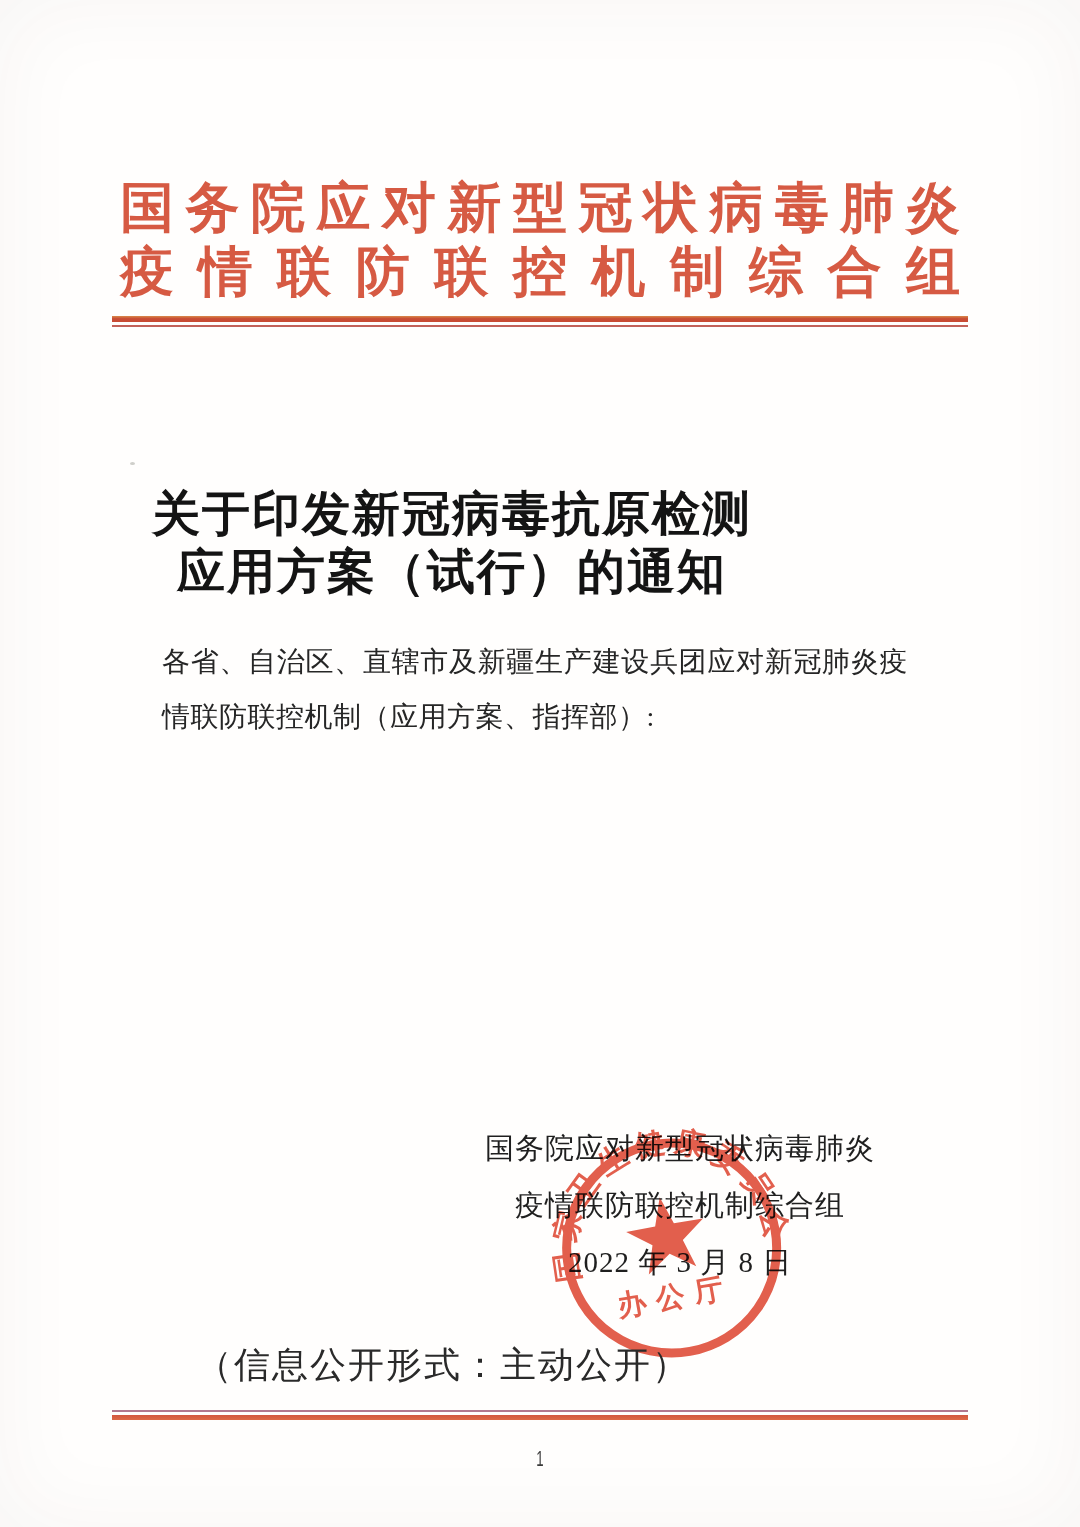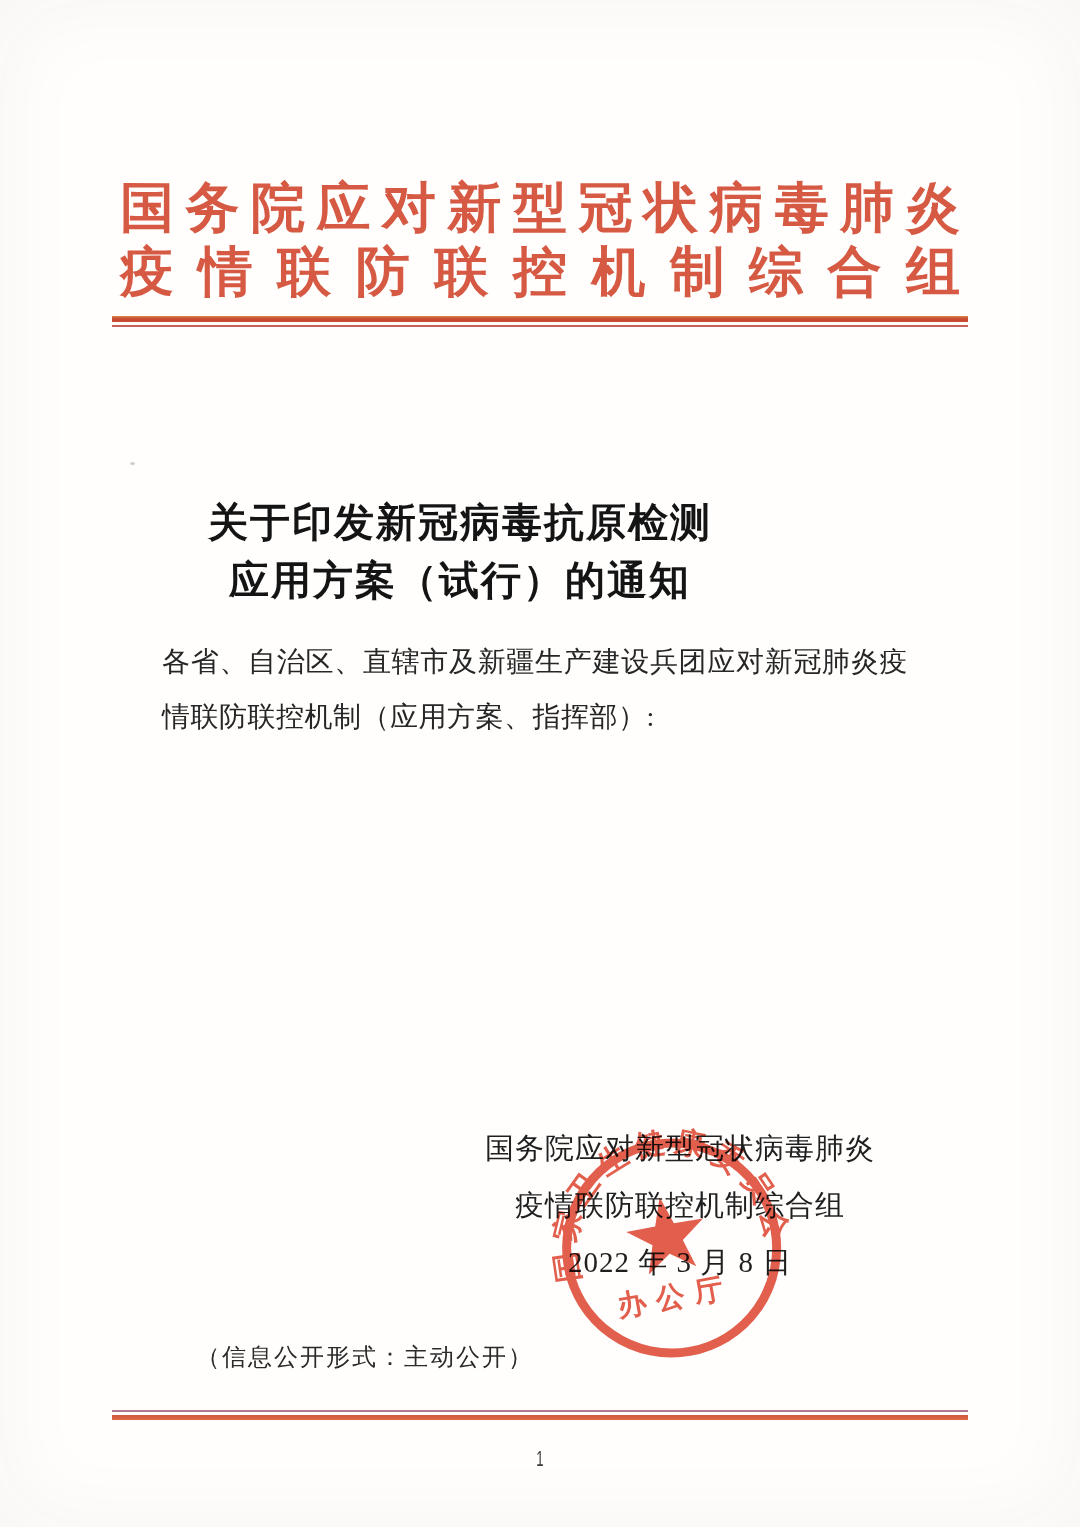--- a/index.html
+++ b/index.html
@@ -34,24 +34,24 @@
   .rule-bottom .gap{height:3px;}
   .rule-bottom .bar2{height:5px;background:linear-gradient(180deg,#d2573e 0%,#dd6a47 100%);}
   
   .doc-number{
     position:absolute;left:120px;top:380px;width:840px;
     text-align:right;padding-right:40px;box-sizing:border-box;
     font-size:30px;color:#2f2f2f;letter-spacing:2px;
   }
   
   .title{
-    position:absolute;left:0;top:477px;width:888px;margin:16px;
+    position:absolute;left:0;top:477px;width:888px;margin:8px;
     text-align:center;
     font-family:"Liberation Sans","DejaVu Sans",sans-serif;
-    font-weight:700;font-size:40px;line-height:58px;color:#141414;
+    font-weight:700;font-size:48px;line-height:58px;color:#141414;
     letter-spacing:2px;
   }
   .t-line{display:block;}
   
   .body-block{
     position:absolute;left:162px;top:634px;width:746px;
     font-size:28px;line-height:55px;color:#262626;
     text-align:justify;text-justify:inter-character;
     letter-spacing:.5px;
   }
@@ -68,21 +68,21 @@
   .seal-wrap{
     position:absolute;left:538px;top:1116px;width:268px;height:268px;
     transform:rotate(-10deg);
     opacity:.82;
     mix-blend-mode:multiply;
     pointer-events:none;
   }
   
   .disclosure{
     position:absolute;left:196px;top:1341px;
-    font-size:24px;color:#2a2a2a;letter-spacing:2px;
+    font-size:36px;color:#2a2a2a;letter-spacing:2px;
   }
   
   .page-number{
     position:absolute;left:0;top:1446px;width:1080px;
     text-align:center;font-size:22px;color:#3a3a3a;
     font-family:"Liberation Sans","DejaVu Sans",sans-serif;
     transform:scaleX(.6);
   }
   
   .speck{position:absolute;left:130px;top:462px;width:5px;height:3px;background:#cfcfca;border-radius:50%;}

